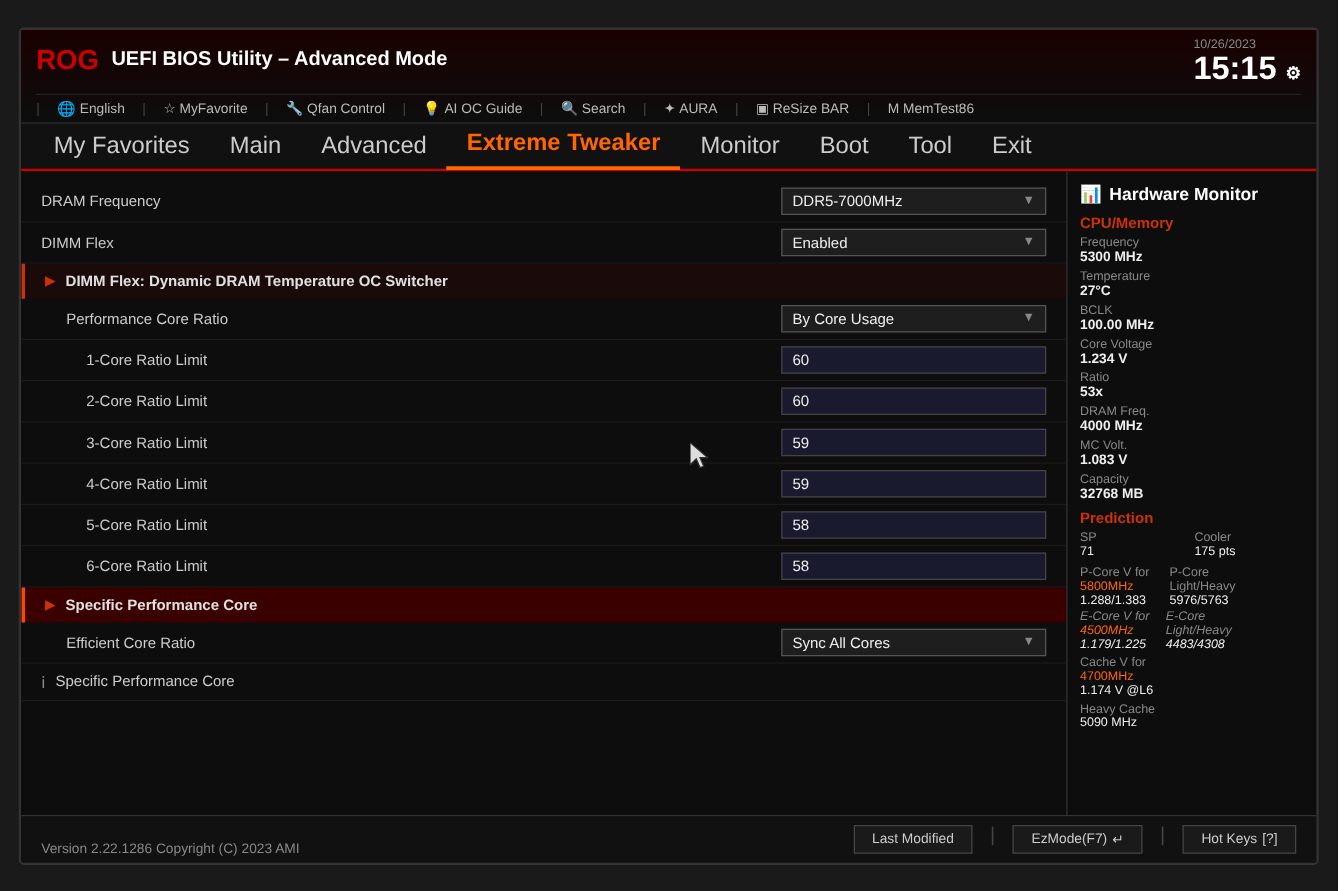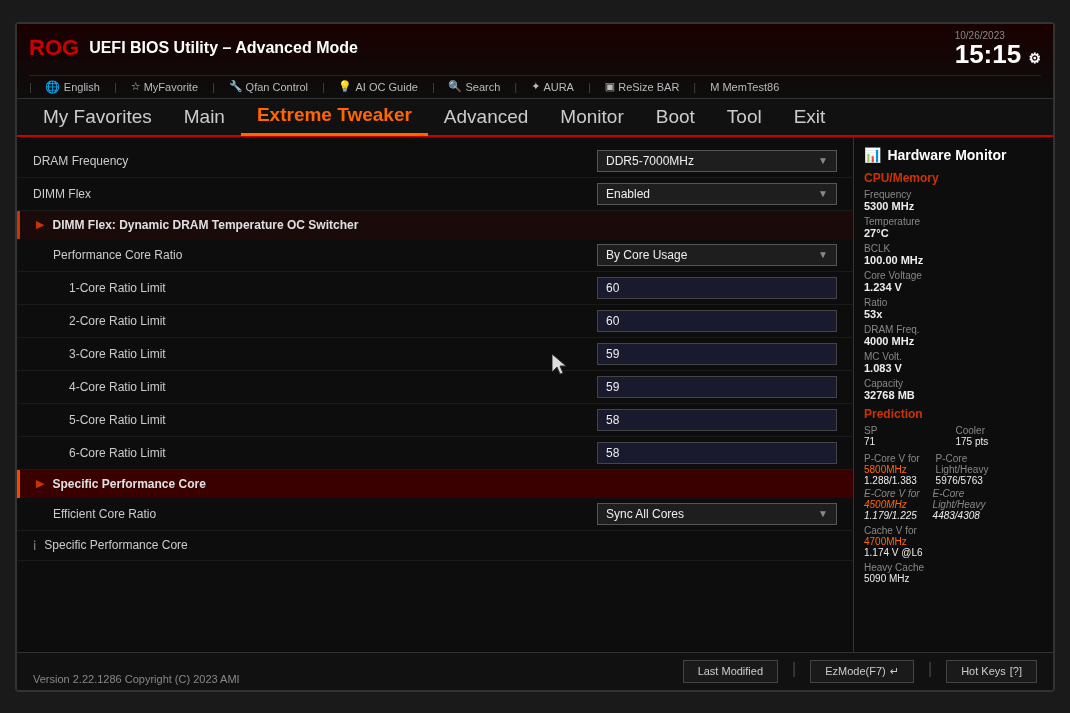--- a/index.html
+++ b/index.html
@@ -128,21 +128,21 @@
       flex: 1;
     }
     .setting-label.indented { padding-left: 20px; }
     .setting-label.indented2 { padding-left: 36px; }
     .setting-value {
       background: #1e1e1e;
       border: 1px solid #444;
       color: #eee;
       font-size: 12px;
       padding: 3px 8px;
-      width: 240px;
+      width: 212px;
       display: flex;
       align-items: center;
       justify-content: space-between;
     }
     .setting-value.dropdown {
       background: #1e1e1e;
       border: 1px solid #555;
     }
     .setting-value.numeric {
       background: #1a1a2e;
@@ -295,22 +295,22 @@
       <div class="toolbar-item">
         <span>M</span>
         <span>MemTest86</span>
       </div>
     </div>
   </div>
 
   <div class="nav-bar">
     <div class="nav-item">My Favorites</div>
     <div class="nav-item">Main</div>
+    <div class="nav-item">Advanced</div>
     <div class="nav-item active">Extreme Tweaker</div>
-    <div class="nav-item">Advanced</div>
     <div class="nav-item">Monitor</div>
     <div class="nav-item">Boot</div>
     <div class="nav-item">Tool</div>
     <div class="nav-item">Exit</div>
   </div>
 
   <div class="content-area">
 
     <div class="left-panel">
 

